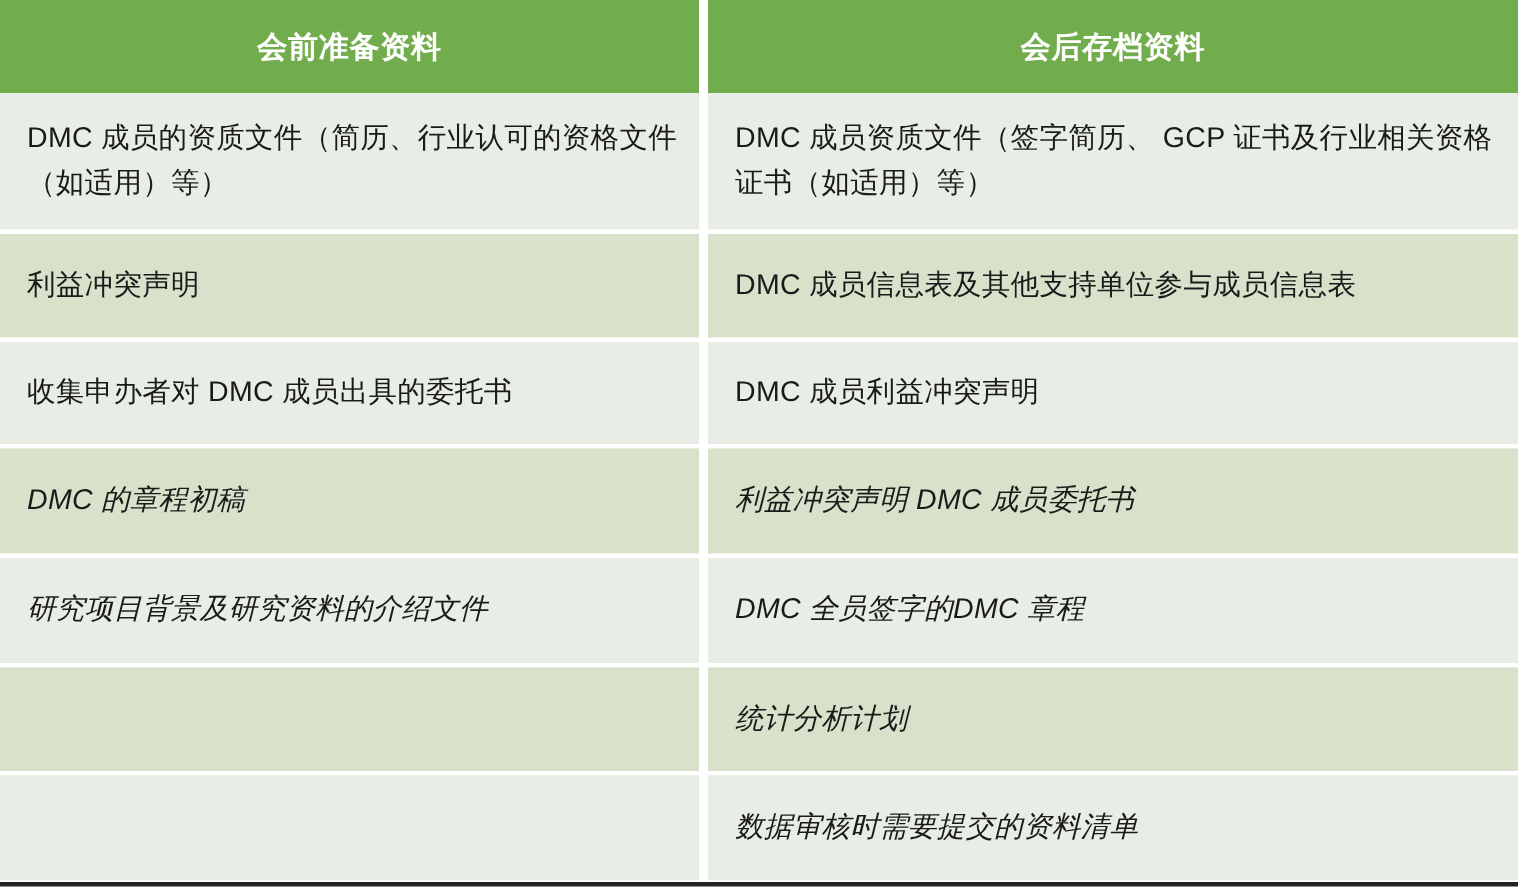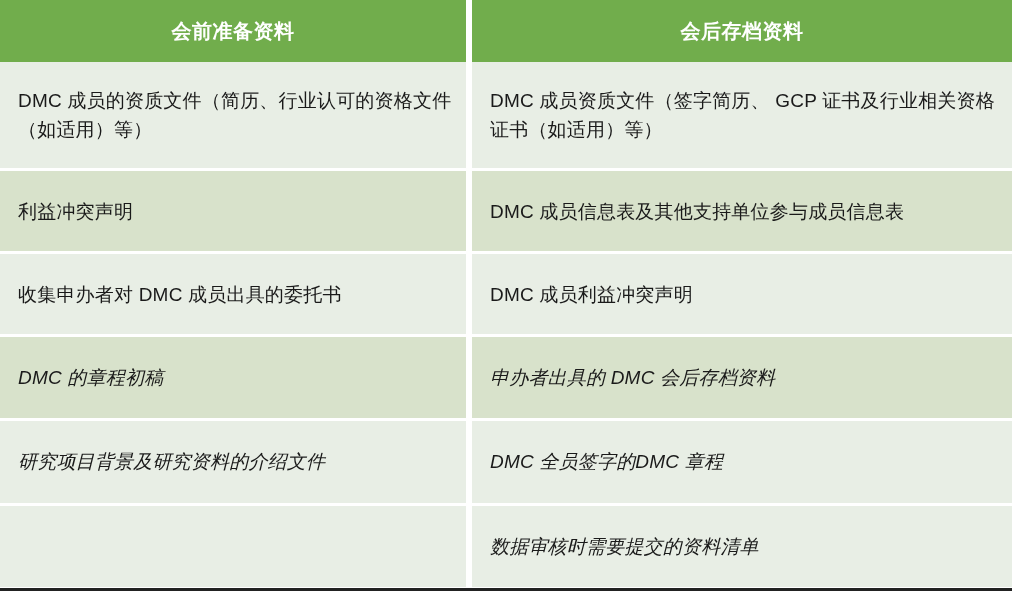--- a/index.html
+++ b/index.html
@@ -118,29 +118,34 @@
 
     <tr class="band-light r-h62">
       <td class="body-cell">收集申办者对 DMC 成员出具的委托书</td>
       <td class="gap-cell"></td>
       <td class="body-cell">DMC 成员利益冲突声明</td>
     </tr>
 
     <tr class="band-dark r-h63">
       <td class="body-cell">DMC 的章程初稿</td>
       <td class="gap-cell"></td>
-      <td class="body-cell">申办者出具的 DMC 会后存档资料</td>
+      <td class="body-cell">利益冲突声明 DMC 成员委托书</td>
     </tr>
 
     <tr class="band-light r-h63">
       <td class="body-cell">研究项目背景及研究资料的介绍文件</td>
       <td class="gap-cell"></td>
       <td class="body-cell">DMC 全员签字的DMC 章程</td>
     </tr>
 
+    <tr class="band-dark r-h63">
+      <td class="body-cell empty-cell"></td>
+      <td class="gap-cell"></td>
+      <td class="body-cell">统计分析计划</td>
+    </tr>
 
     <tr class="band-light r-h63">
       <td class="body-cell empty-cell"></td>
       <td class="gap-cell"></td>
       <td class="body-cell">数据审核时需要提交的资料清单</td>
     </tr>
 
   </tbody>
 </table>
 

